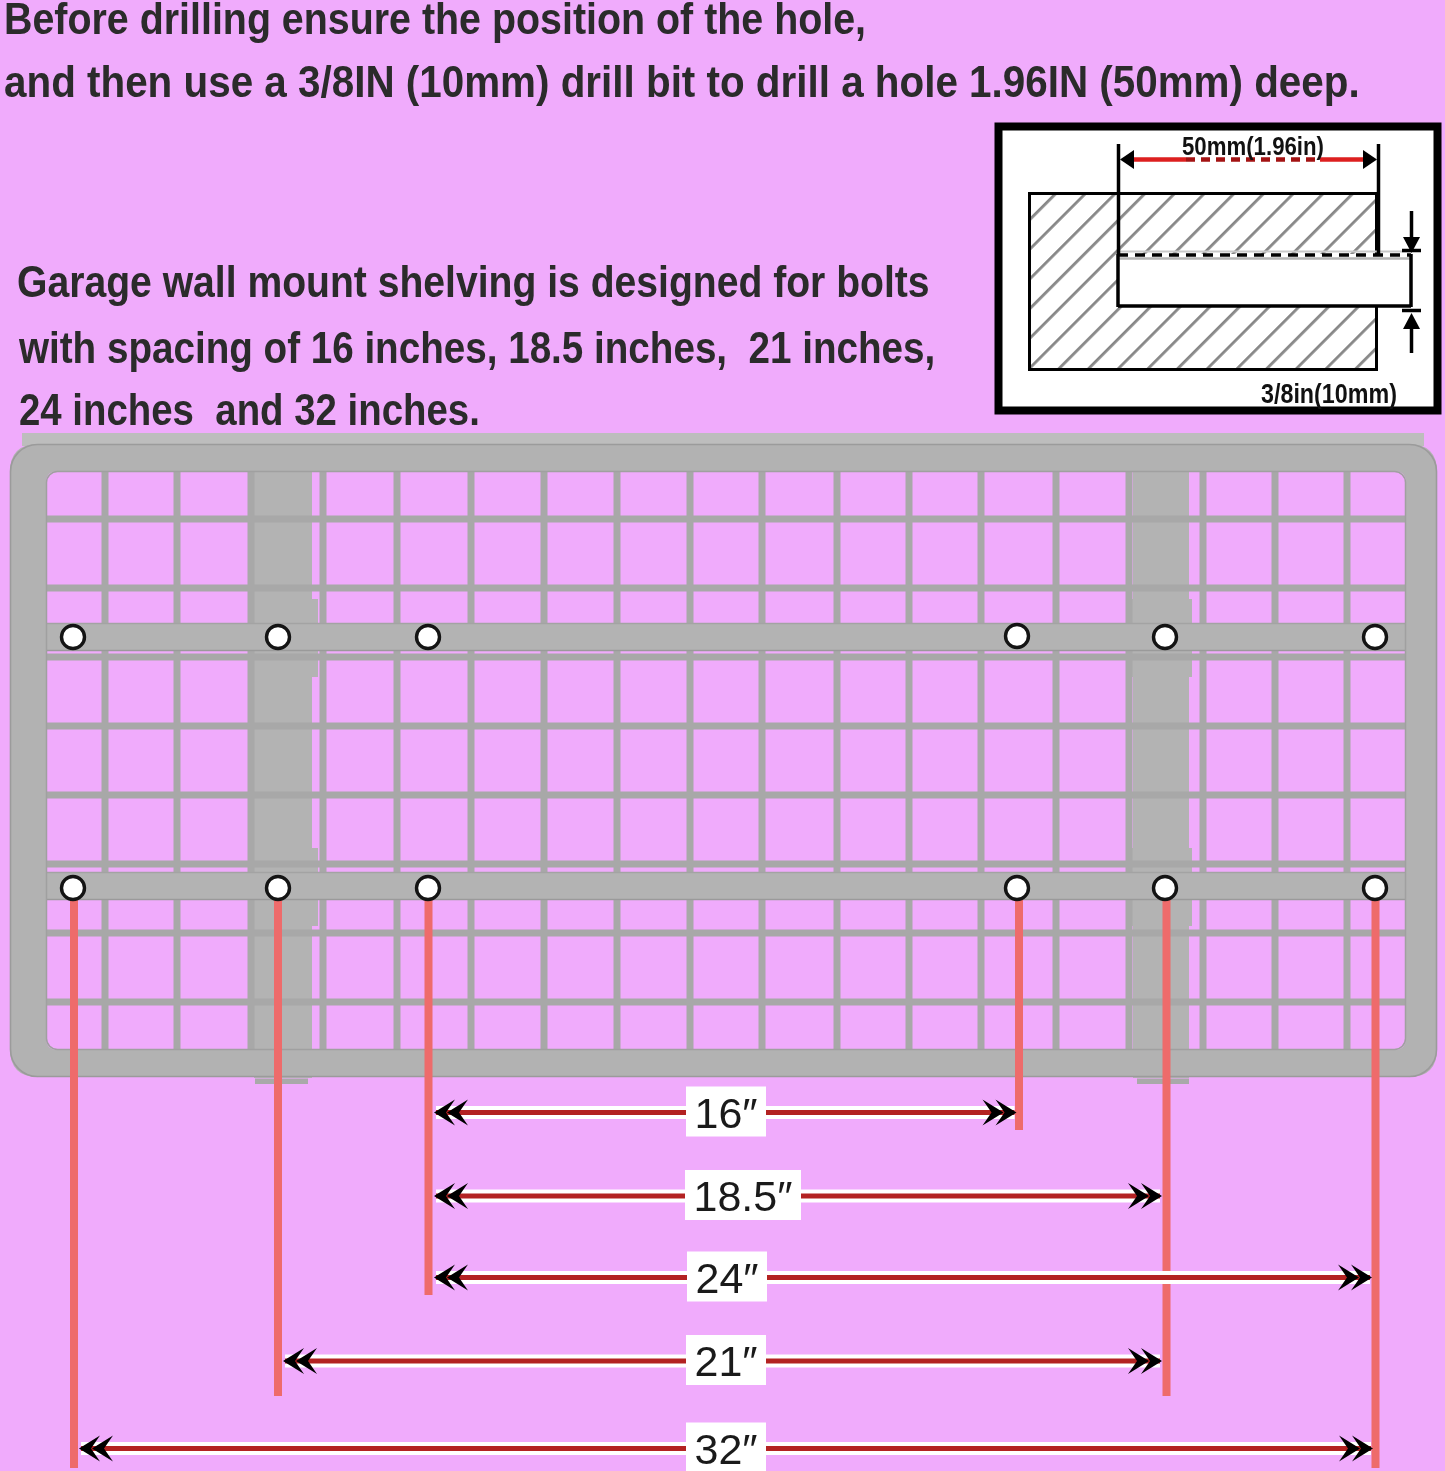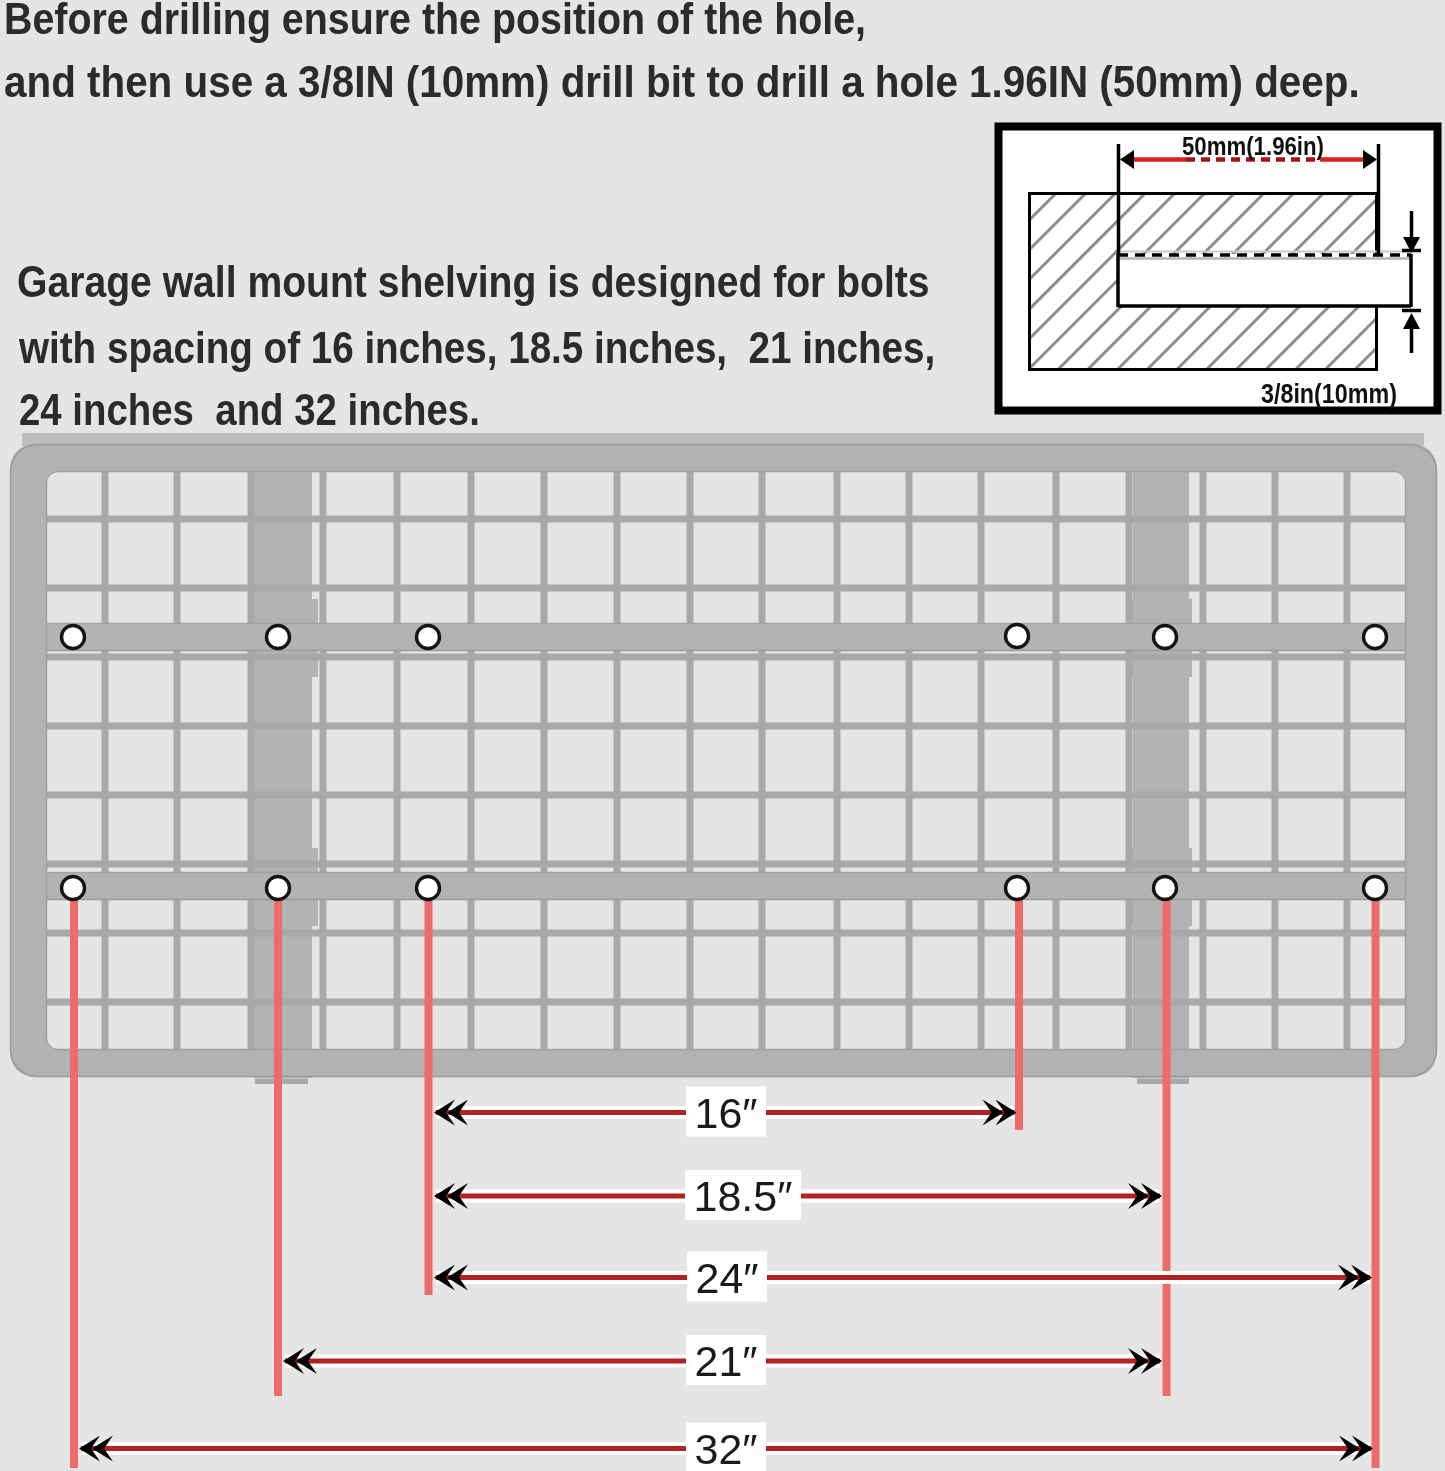--- a/index.html
+++ b/index.html
@@ -1,16 +1,16 @@
 <!DOCTYPE html>
 <html><head>
 <meta charset="utf-8">
 <style>
   html,body{margin:0;padding:0;background:#ffffff;}
-  #page{position:relative;width:1445px;height:1471px;background:#e5e5e5;overflow:hidden;
+  #page{position:relative;width:1445px;height:1471px;background:#f0abfc;overflow:hidden;
         font-family:"Liberation Sans", sans-serif;}
   .btxt{position:absolute;font-weight:bold;color:#2b2b2b;white-space:pre;transform-origin:left top;}
 </style>
 </head>
 <body>
 <div id="page">
 
   <div class="btxt" id="t1" style="left:4px;top:-6px;font-size:44px;transform:scaleX(0.895);">Before drilling ensure the position of the hole,</div>
 
   <div class="btxt" id="t2" style="left:4px;top:57px;font-size:44px;transform:scaleX(0.918);">and then use a 3/8IN (10mm) drill bit to drill a hole 1.96IN (50mm) deep.</div>

